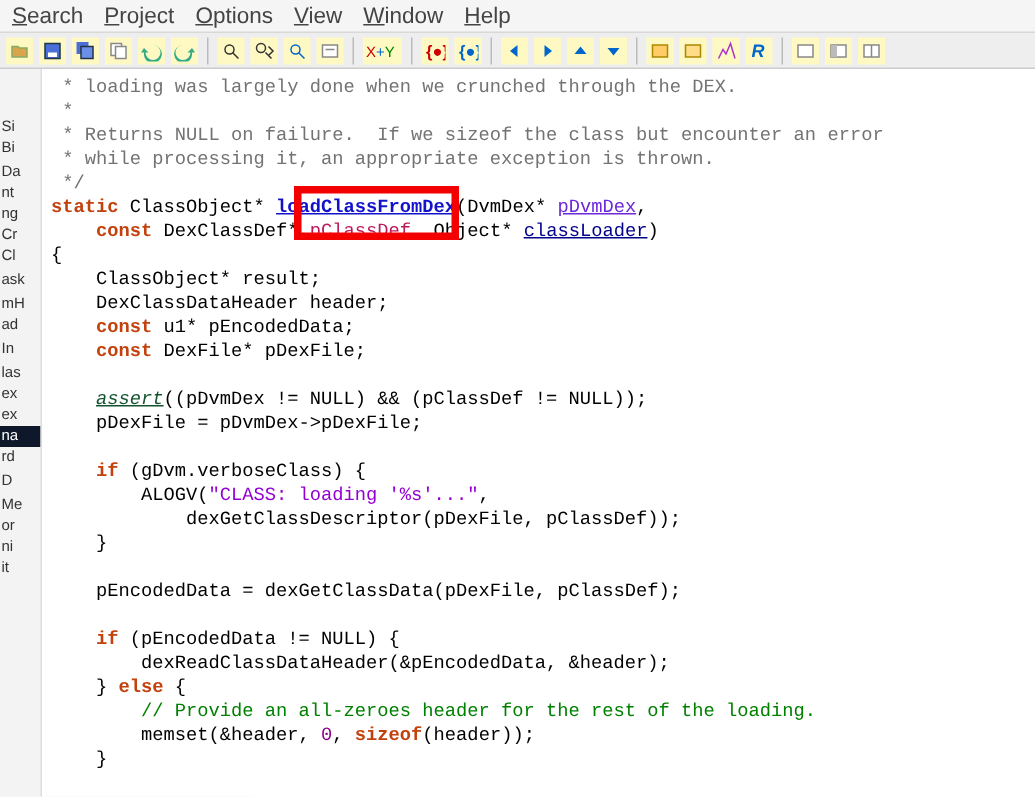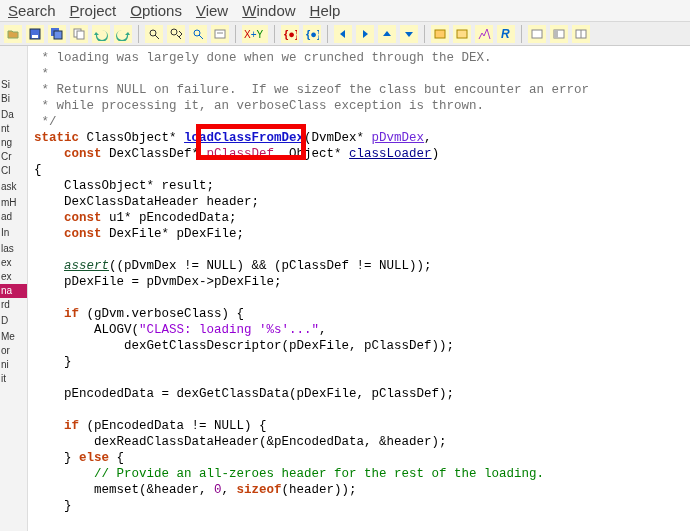--- a/index.html
+++ b/index.html
@@ -48,21 +48,21 @@
     width: 28px;
     background: #f3f3f3;
     border-right: 1px solid #ddd;
     font-family: Tahoma, sans-serif;
     font-size: 10px;
     color: #333;
     overflow: hidden;
     padding-top: 30px;
   }
   .sidebar div { padding: 1px 1px; white-space: nowrap; line-height: 12px; }
-  .sidebar .hilite { background: #be185d; color: #fff; }
+  .sidebar .hilite { background: #0f172a; color: #fff; }
   .editor {
     flex: 1;
     background: #fff;
     padding: 4px 6px;
     font-family: "Courier New", monospace;
     font-size: 12.5px;
     line-height: 16px;
     position: relative;
     overflow: hidden;
   }
@@ -266,21 +266,21 @@
       <div>or</div>
       <div>ni</div>
       <div>it</div>
     </div>
 
   <div class="editor">
     <div class="redbox"></div>
 <pre><span class="c"> * loading was largely done when we crunched through the DEX.</span>
 <span class="c"> *</span>
 <span class="c"> * Returns NULL on failure.  If we sizeof the class but encounter an error</span>
-<span class="c"> * while processing it, an verboseClass exception is thrown.</span>
+<span class="c"> * while processing it, an appropriate exception is thrown.</span>
 <span class="c"> */</span>
 <span class="kw">static</span><span> ClassObject* </span><span class="fnblue">loadClassFromDex</span><span>(DvmDex* </span><span class="u" style="color:#6d28d9">pDvmDex</span><span>,</span>
 <span class="kw">    const</span><span> DexClassDef* </span><span class="u" style="color:#be185d">pClassDef</span><span>, </span><span>Object</span><span>* </span><span class="u" style="color:#00008b">classLoader</span><span>)</span>
 <span>{</span>
 <span>    ClassObject* result;</span>
 <span>    DexClassDataHeader header;</span>
 <span class="kw">    const</span><span> u1* pEncodedData;</span>
 <span class="kw">    const</span><span> DexFile* pDexFile;</span>
 <span></span>
 <span>    </span><span class="asrt">assert</span><span>((pDvmDex != NULL) &amp;&amp; (pClassDef != NULL));</span>

